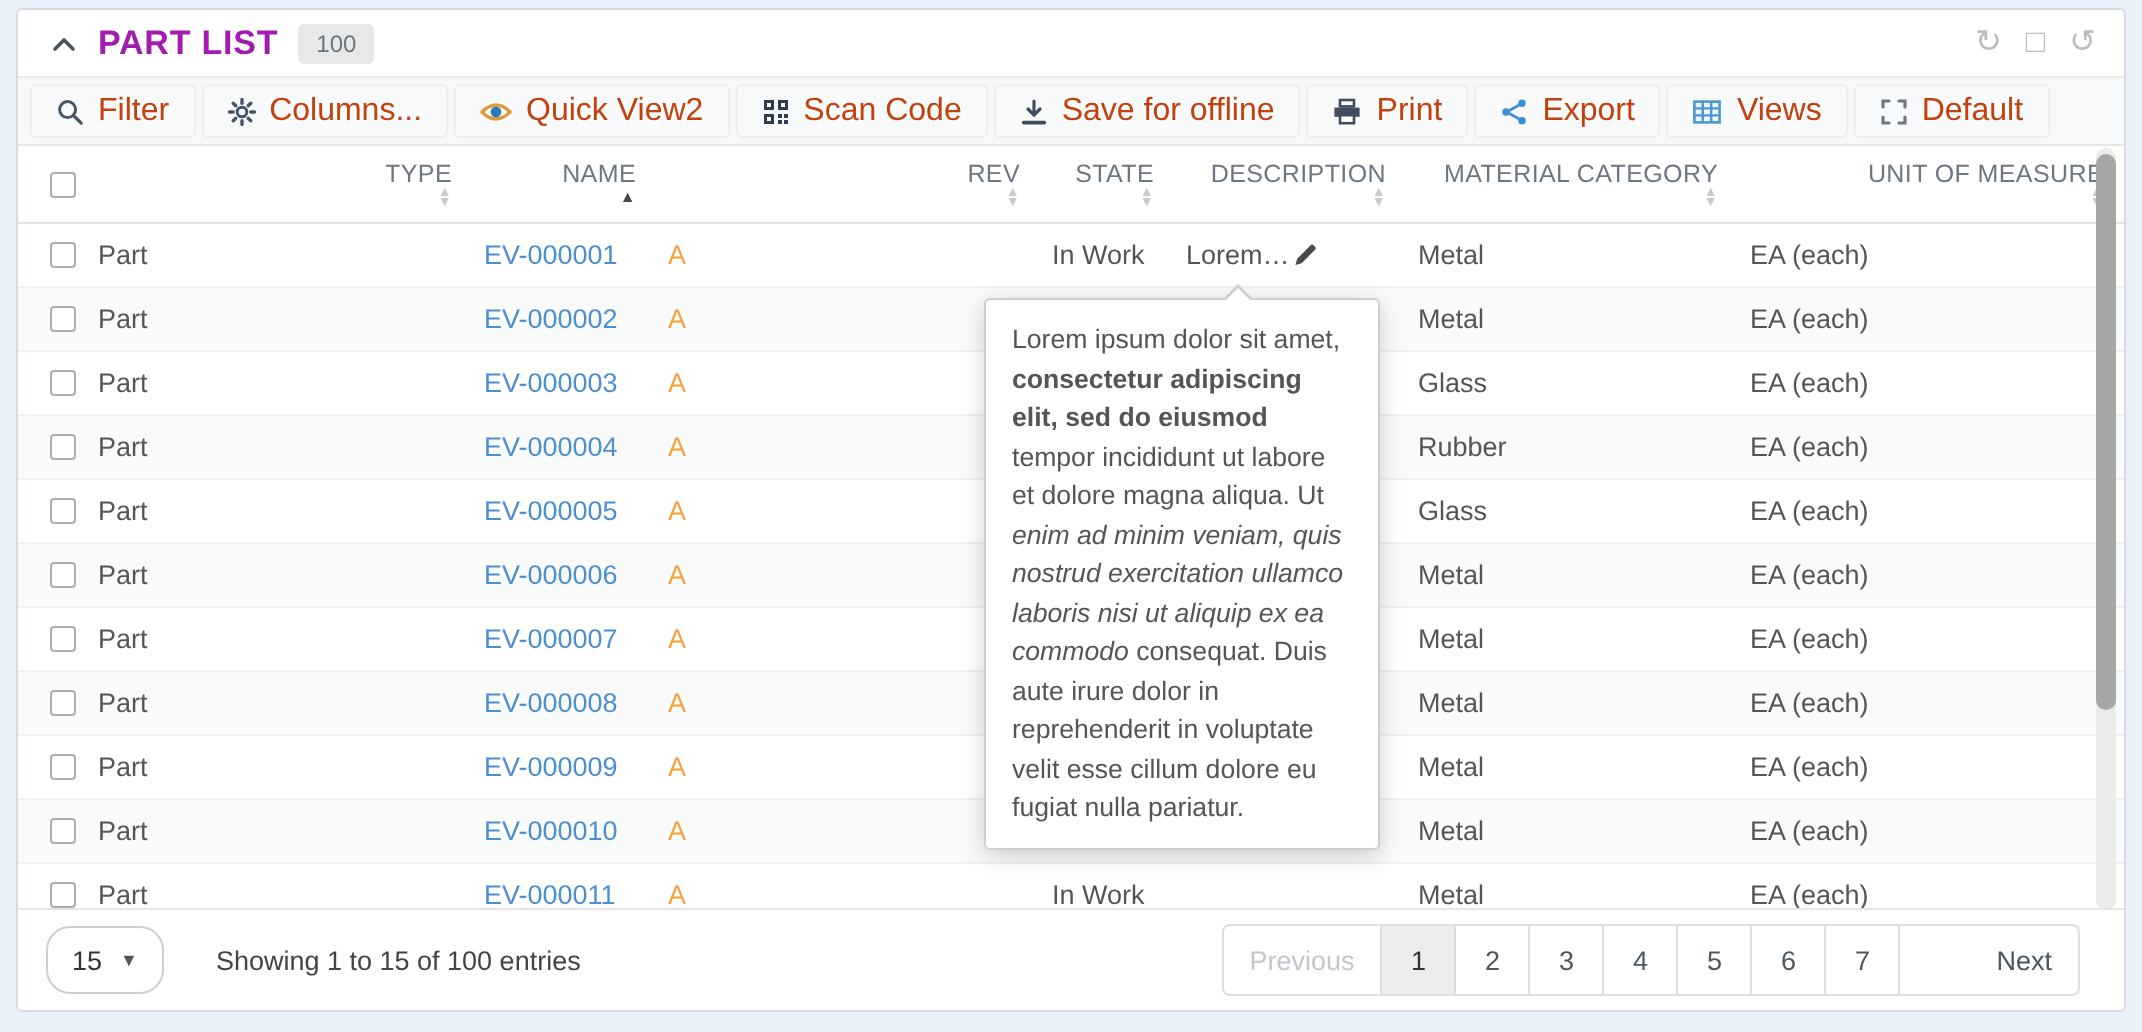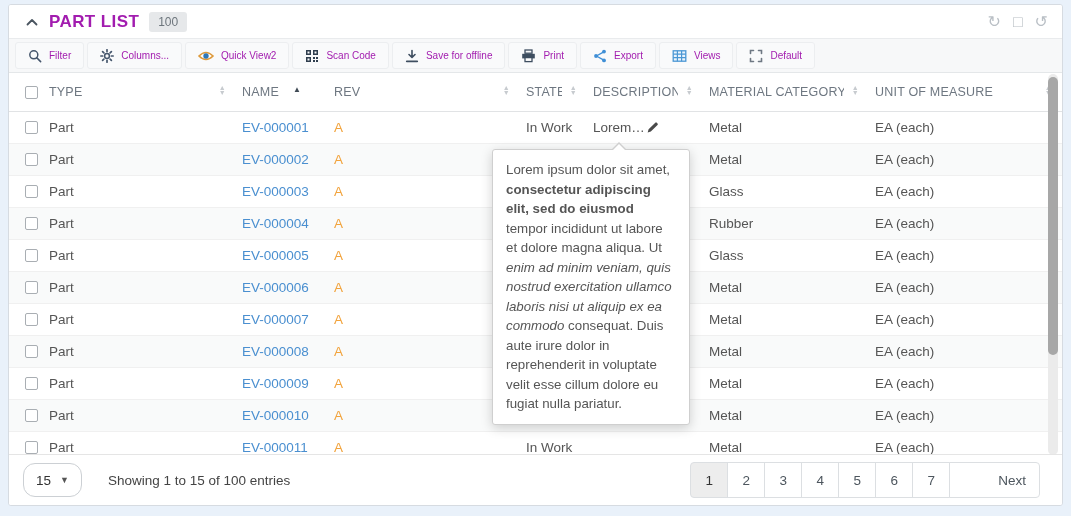--- a/index.html
+++ b/index.html
@@ -31,34 +31,34 @@
   .header-icons{ margin-left:auto; display:flex; gap:12px; }
   .hicon{ font-size:16px; line-height:16px; color:#b9bfc5; background:none; border:none; cursor:pointer; }
   
   .toolbar{
     flex:0 0 34px; background:#f7f8f9; border-bottom:1px solid #e4e7e9;
     display:flex; align-items:stretch; padding:3px 6px; gap:3px;
   }
   .tb-btn{
     display:flex; align-items:center; gap:7px;
     border:1px solid #eceef0; background:#f9fafb; border-radius:3px;
-    padding:0 12px; font-size:10px; color:#a21caf; cursor:pointer;
+    padding:0 12px; font-size:16px; color:#c2410c; cursor:pointer;
     font-family:inherit; white-space:nowrap;
   }
   .tb-ic{ display:flex; align-items:center; }
   .tb-ic svg{ display:block; }
   
   .table-wrap{ flex:1 1 auto; position:relative; overflow:hidden; }
   table{ width:100%; border-collapse:collapse; table-layout:fixed; }
   th{
     height:38px; font-size:12.5px; font-weight:normal; color:#6e7781;
     text-align:left; border-bottom:1px solid #e1e3e5; letter-spacing:.2px;
     padding:0; background:#fff;
   }
-  .th-inner{ display:flex; align-items:flex-start; padding:0 10px 0 6px; }
+  .th-inner{ display:flex; align-items:flex-end; padding:0 10px 0 6px;flex-direction:column; }
   .th-label{ overflow:hidden; white-space:nowrap; }
   .sort{ margin-left:auto; display:flex; flex-direction:column; line-height:5px;
     font-size:7px; color:#c7cbcf; padding-left:8px; }
   .sort-asc{ margin-left:14px; font-size:8px; color:#3f4a55; }
   td{
     height:32px; font-size:13.5px; color:#555; padding:0 6px;
     border-bottom:1px solid #f0f0f0; white-space:nowrap; overflow:hidden;
   }
   tr.even td{ background:#f9fafa; }
   .cell-check{ padding-left:16px; }
@@ -450,20 +450,21 @@
     </div>
   </div>
 
   <div class="footer">
     <button class="pagesize-select">
       <span>15</span>
       <span class="pagesize-caret">▼</span>
     </button>
     <span class="showing-text">Showing 1 to 15 of 100 entries</span>
     <div class="pagination" id="pagination">
+        <button class="page-btn disabled">Previous</button>
         <button class="page-btn active">1</button>
         <button class="page-btn">2</button>
         <button class="page-btn">3</button>
         <button class="page-btn">4</button>
         <button class="page-btn">5</button>
         <button class="page-btn">6</button>
         <button class="page-btn">7</button>
         <button class="page-btn">Next</button>
       </div>
   </div>

